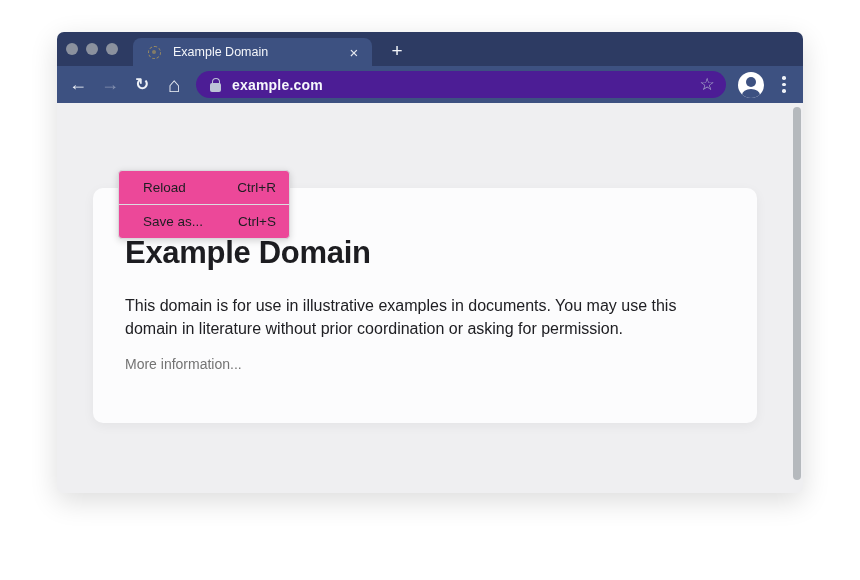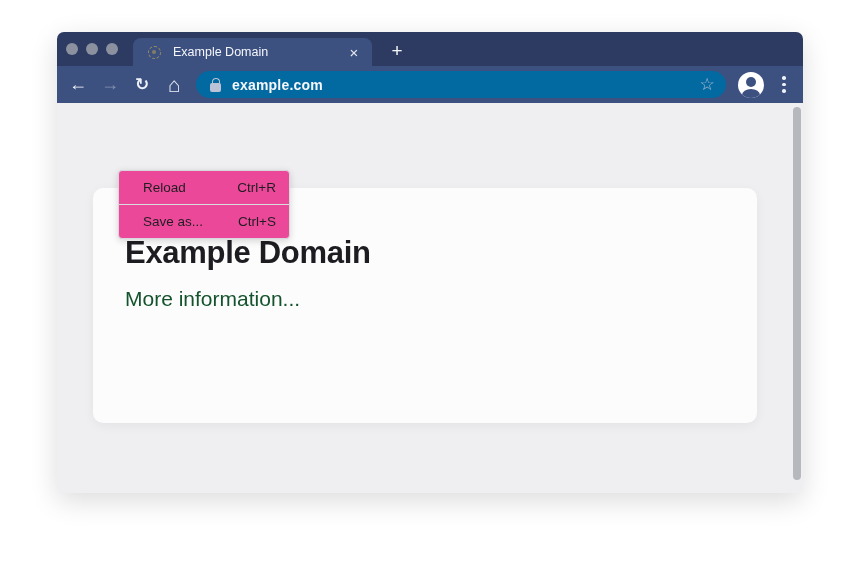--- a/index.html
+++ b/index.html
@@ -106,21 +106,21 @@
     font-size: 18px;
     color: #eef1f7;
     flex: 0 0 auto;
   }
   .nav-icon.disabled { color: #8591b0; }
   .nav-icon.reload { font-size: 17px; font-weight: 700; }
   .nav-icon.home { font-size: 21px; }
   .url-pill {
     margin-left: 6px;
     width: 530px; height: 27px;
-    background: #0369a1;
+    background: #4c1d95;
     border-radius: 14px;
     display: flex;
     align-items: center;
     padding: 0 8px 0 14px;
     flex: 0 0 auto;
   }
   .lock-icon {
     width: 11px; height: 14px;
     position: relative;
     margin-right: 11px;
@@ -215,22 +215,22 @@
   .page-paragraph {
     margin-top: 23px;
     max-width: 590px;
     font-size: 16px;
     line-height: 23px;
     color: #202024;
   }
   .page-link {
     display: inline-block;
     margin-top: 16px;
-    font-size: 21px;
-    color: #14532d;
+    font-size: 14px;
+    color: #737373;
     text-decoration: none;
   }
 
   
   .context-menu {
     position: absolute;
     left: 61px; top: 67px;
     width: 172px;
     background: #ec4899;
     border: 1px solid #d8d8dc;
@@ -305,20 +305,21 @@
       <div class="dot"></div>
         <div class="dot"></div>
         <div class="dot"></div>
     </div>
   </div>
 
   <div class="content">
 
     <div class="page-card">
       <div class="page-heading">Example Domain</div>
+      <p class="page-paragraph">This domain is for use in illustrative examples in documents. You may use this domain in literature without prior coordination or asking for permission.</p>
       <a class="page-link" href="#">More information...</a>
     </div>
 
     <div class="context-menu">
       <div class="menu-item">
         <span>Reload</span>
         <span class="shortcut">Ctrl+R</span>
       </div>
       <div class="menu-separator"></div>
       <div class="menu-item">

